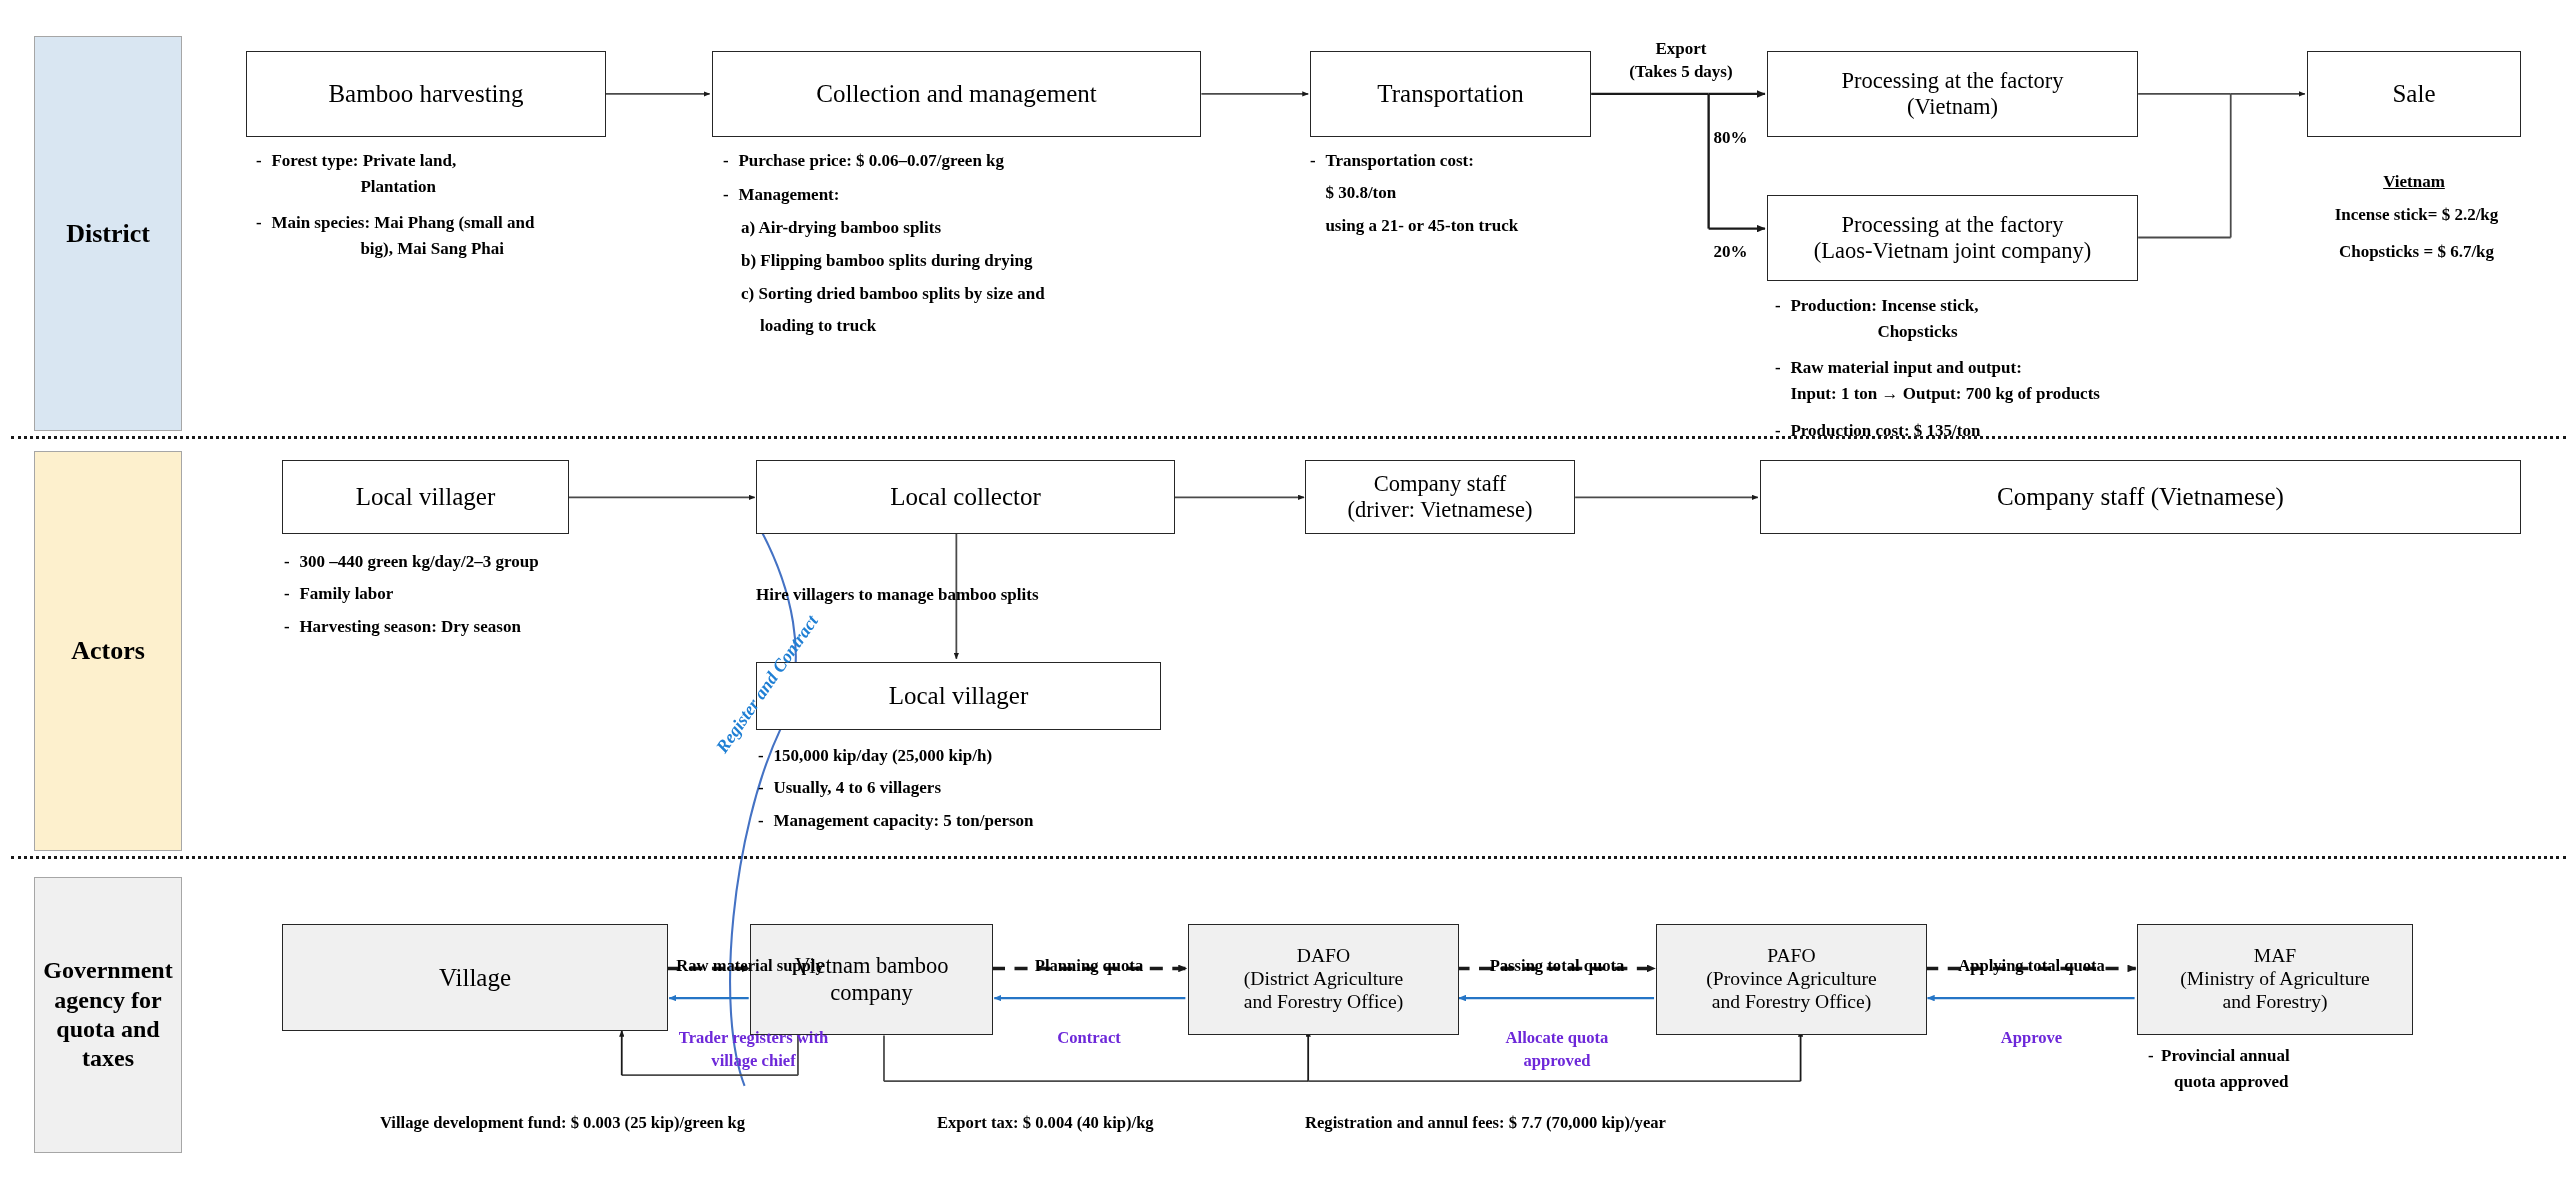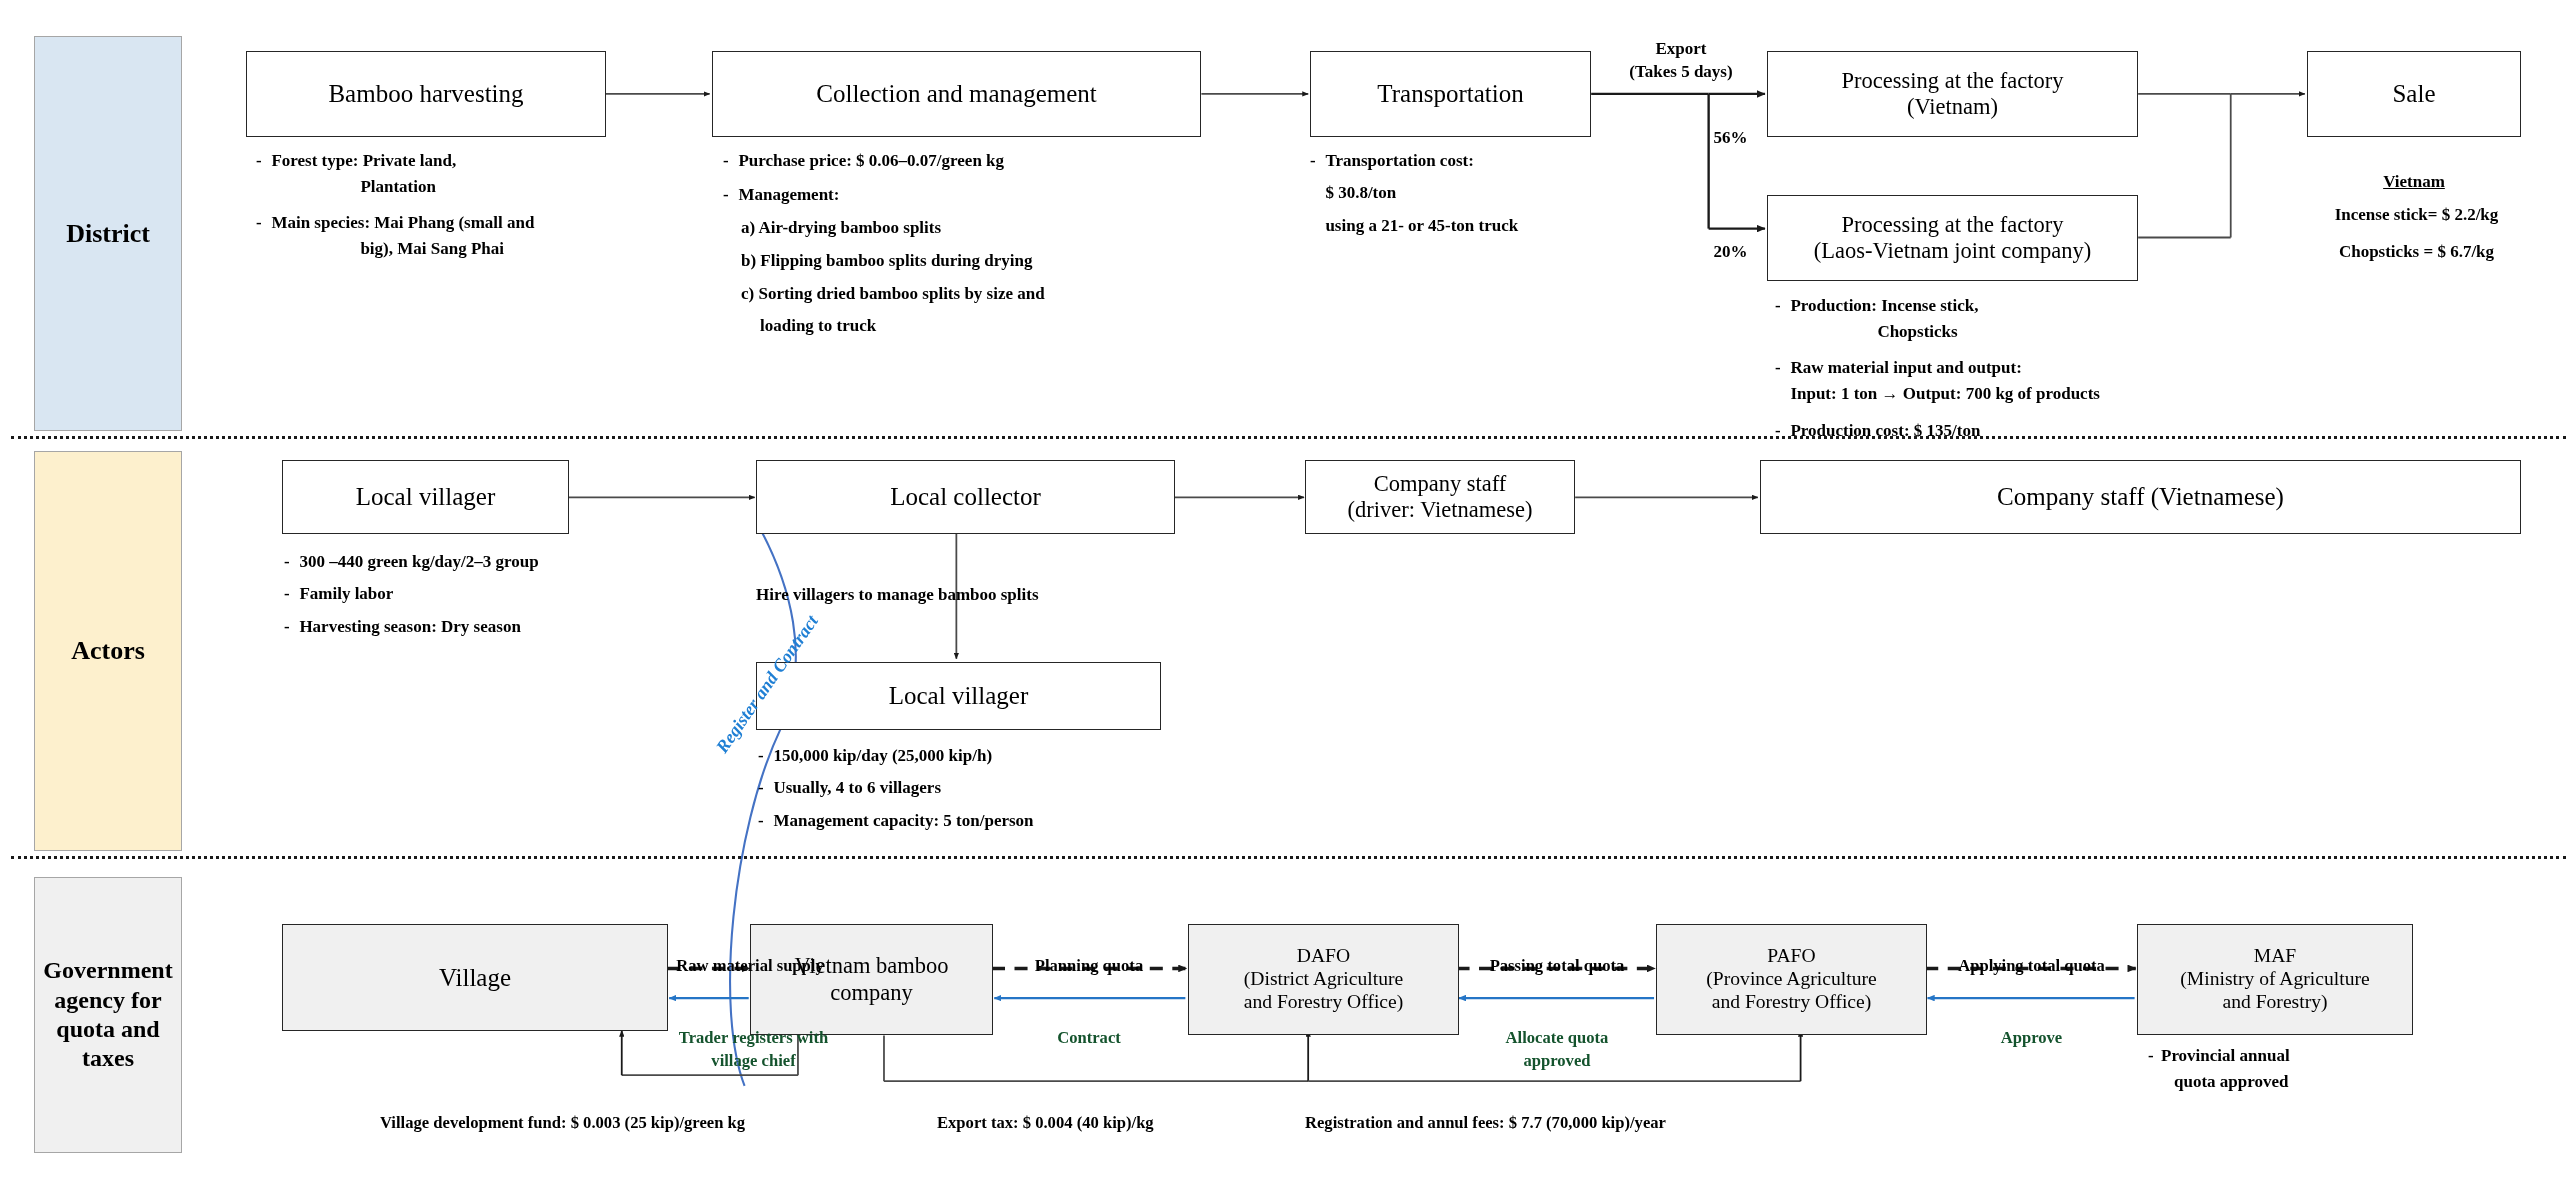--- a/index.html
+++ b/index.html
@@ -58,21 +58,21 @@
   
   .lbl{
     position:absolute;
     font-family:"Liberation Serif", serif;
     font-weight:bold;
     color:#000;
     text-align:center;
     line-height:1.35;
     white-space:pre-line;
   }
-  .lbl.blue{color:#14532d;}
+  .lbl.blue{color:#6d28d9;}
 
   
   .sep{position:absolute;height:0;border-top:3px dotted #1a1a1a;}
 
   svg.wires{position:absolute;left:0;top:0;width:2576px;height:1181px;pointer-events:none;}
 
   .u{ text-decoration: underline; }
 </style>
 </head>
 <body>
@@ -239,21 +239,21 @@
     <div style="padding-left:15.4px;margin-top:7.1px;">
       <span>using a 21- or 45-ton truck</span>
     </div>
   </div>
 
   <div class="lbl" style="left:1592px;top:15.4px;width:178px;font-size:17px;">
     <span>Export
 (Takes 5 days)</span>
   </div>
   <div class="lbl" style="left:1698px;top:104px;width:65px;font-size:17px;">
-    <span>56%</span>
+    <span>80%</span>
   </div>
   <div class="lbl" style="left:1698px;top:218px;width:65px;font-size:17px;">
     <span>20%</span>
   </div>
 
   <div class="details" style="left:1775px;top:293px;width:522px;font-size:17px;">
     <div class="row">
       <span class="dash">-</span>
       <span class="txt">
         <span>Production: Incense stick,</span><br>

